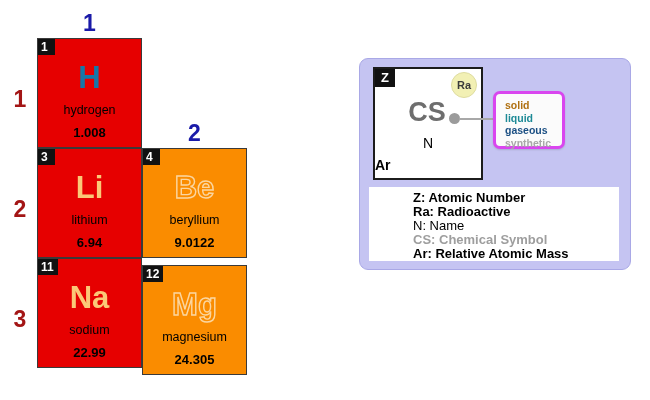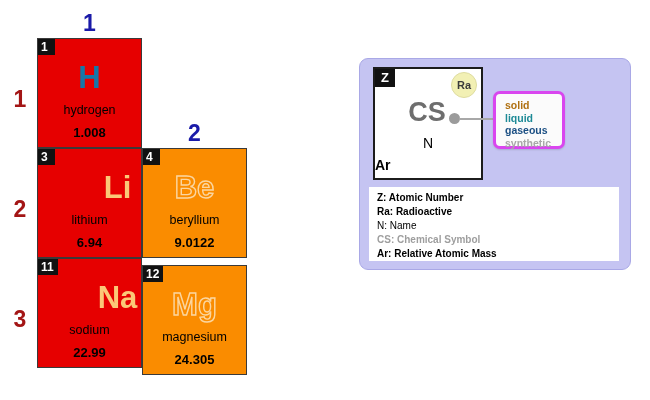--- a/index.html
+++ b/index.html
@@ -89,21 +89,20 @@
     font-size: 31px;
     font-weight: bold;
     line-height: 34px;
     letter-spacing: 0px;
   }
   .sym-gaseous {
     color: #1577a8;
   }
   .sym-solid {
     color: #fbc877;
-    margin-left: 28px;
   }
   .sym-outline-on-orange {
     color: transparent;
     -webkit-text-stroke: 1.4px #fbd6a0;
     text-shadow: 0 0 0 transparent;
   }
 
   .el-name {
     position: absolute;
     top: 64px;
@@ -258,25 +257,26 @@
     position: absolute;
     left: 9px;
     top: 128px;
     width: 250px;
     height: 74px;
     box-sizing: border-box;
     background: #ffffff;
     padding: 4px 0 0 8px;
   }
   .key-row {
-    font-size: 10px;
+    font-size: 13px;
     line-height: 14px;
     color: #000000;
     font-weight: bold;
     white-space: nowrap;
+    margin-left: 36px;
   }
   .key-row.key-muted { color: #9e9e9e; }
   .key-row.key-plain { font-weight: normal; }
 </style>
 </head>
 <body>
 
 <div id="table-region">
 
   <div class="group-label" id="group-label-1">1</div>

